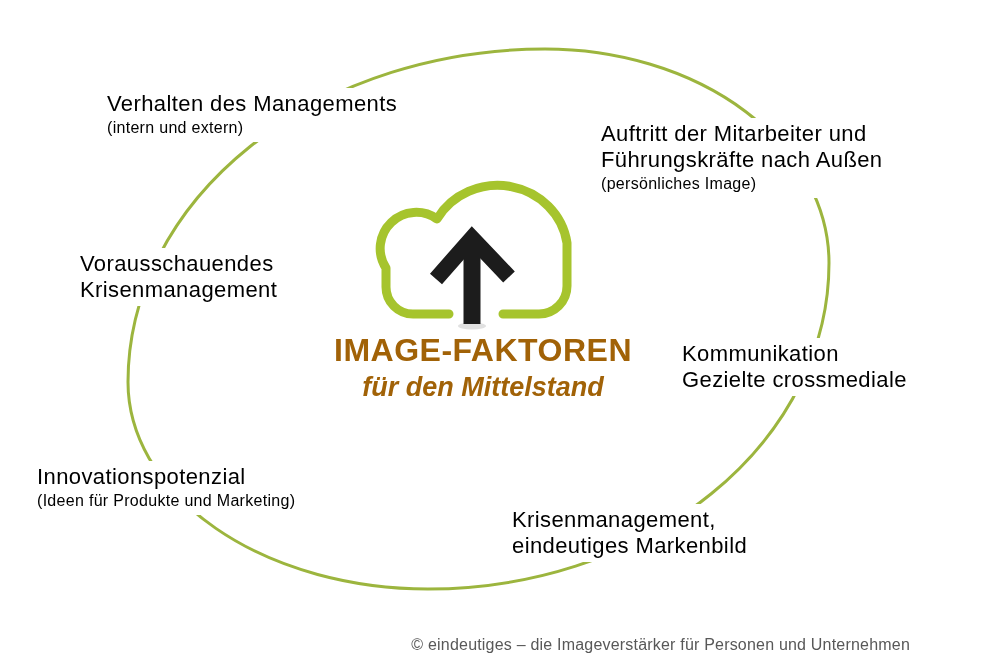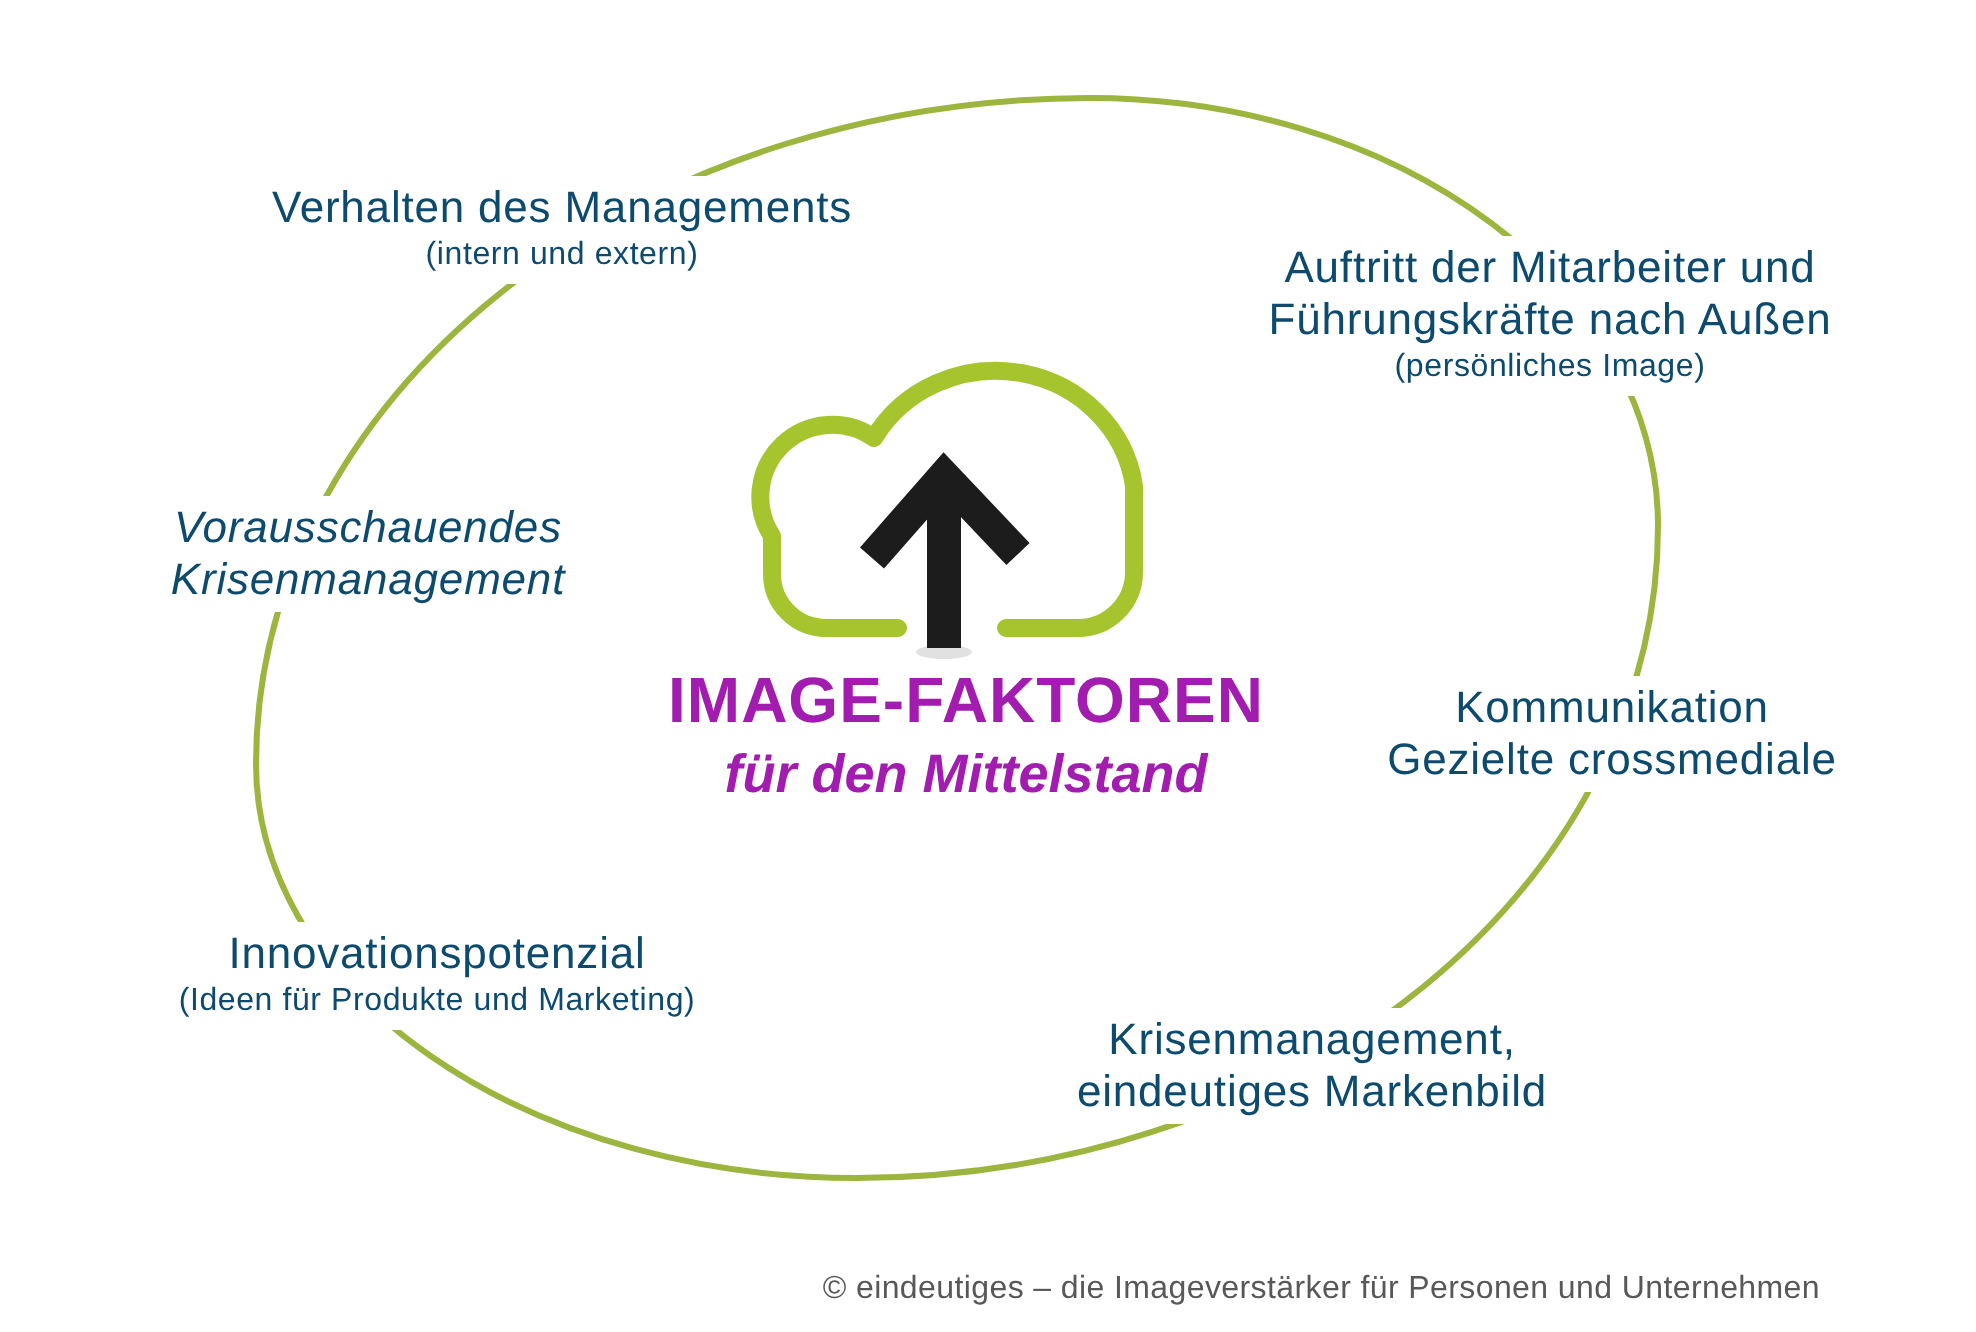--- a/index.html
+++ b/index.html
@@ -3,33 +3,33 @@
 <meta charset="utf-8">
 <style>
   html,body{margin:0;padding:0;background:#fff;}
   .canvas{
     position:relative;width:988px;height:666px;background:#fff;overflow:hidden;
     font-family:"Liberation Sans","DejaVu Sans",sans-serif;
   }
   .layer{position:absolute;left:0;top:0;}
   
   .factor{
-    position:absolute;box-sizing:border-box;text-align:center;background:#fff;
-    padding:3px 6px;color:#0c4a6e;
+    position:absolute;box-sizing:border-box;text-align:left;background:#fff;
+    padding:3px 6px;color:#000000;
   }
   .fl{font-size:22px;line-height:26px;letter-spacing:0.4px;white-space:nowrap;}
   .fs{font-size:16px;line-height:22px;letter-spacing:0.3px;white-space:nowrap;}
   .f1{left:101px;top:88px;width:360px;}
   .f2{left:595px;top:118px;width:360px;}
-  .f3{left:74px;top:248px;width:220px;font-style:italic;}
+  .f3{left:74px;top:248px;width:220px;}
   .f4{left:676px;top:338px;width:260px;}
   .f5{left:31px;top:461px;width:375px;}
   .f6{left:506px;top:504px;width:300px;}
   .logo-text{
-    position:absolute;left:283px;top:332px;width:400px;text-align:center;color:#a21caf;
+    position:absolute;left:283px;top:332px;width:400px;text-align:center;color:#a16207;
   }
   .lt1{font-size:32px;line-height:36px;font-weight:bold;letter-spacing:0.5px;white-space:nowrap;}
   .lt2{font-size:27px;line-height:30px;font-weight:bold;margin-top:4px;white-space:nowrap;font-style:italic;}
   .footer{
     position:absolute;right:78px;top:636px;font-size:16px;letter-spacing:0.2px;
     color:#585858;white-space:nowrap;
   }
 </style>
 </head>
 <body>

